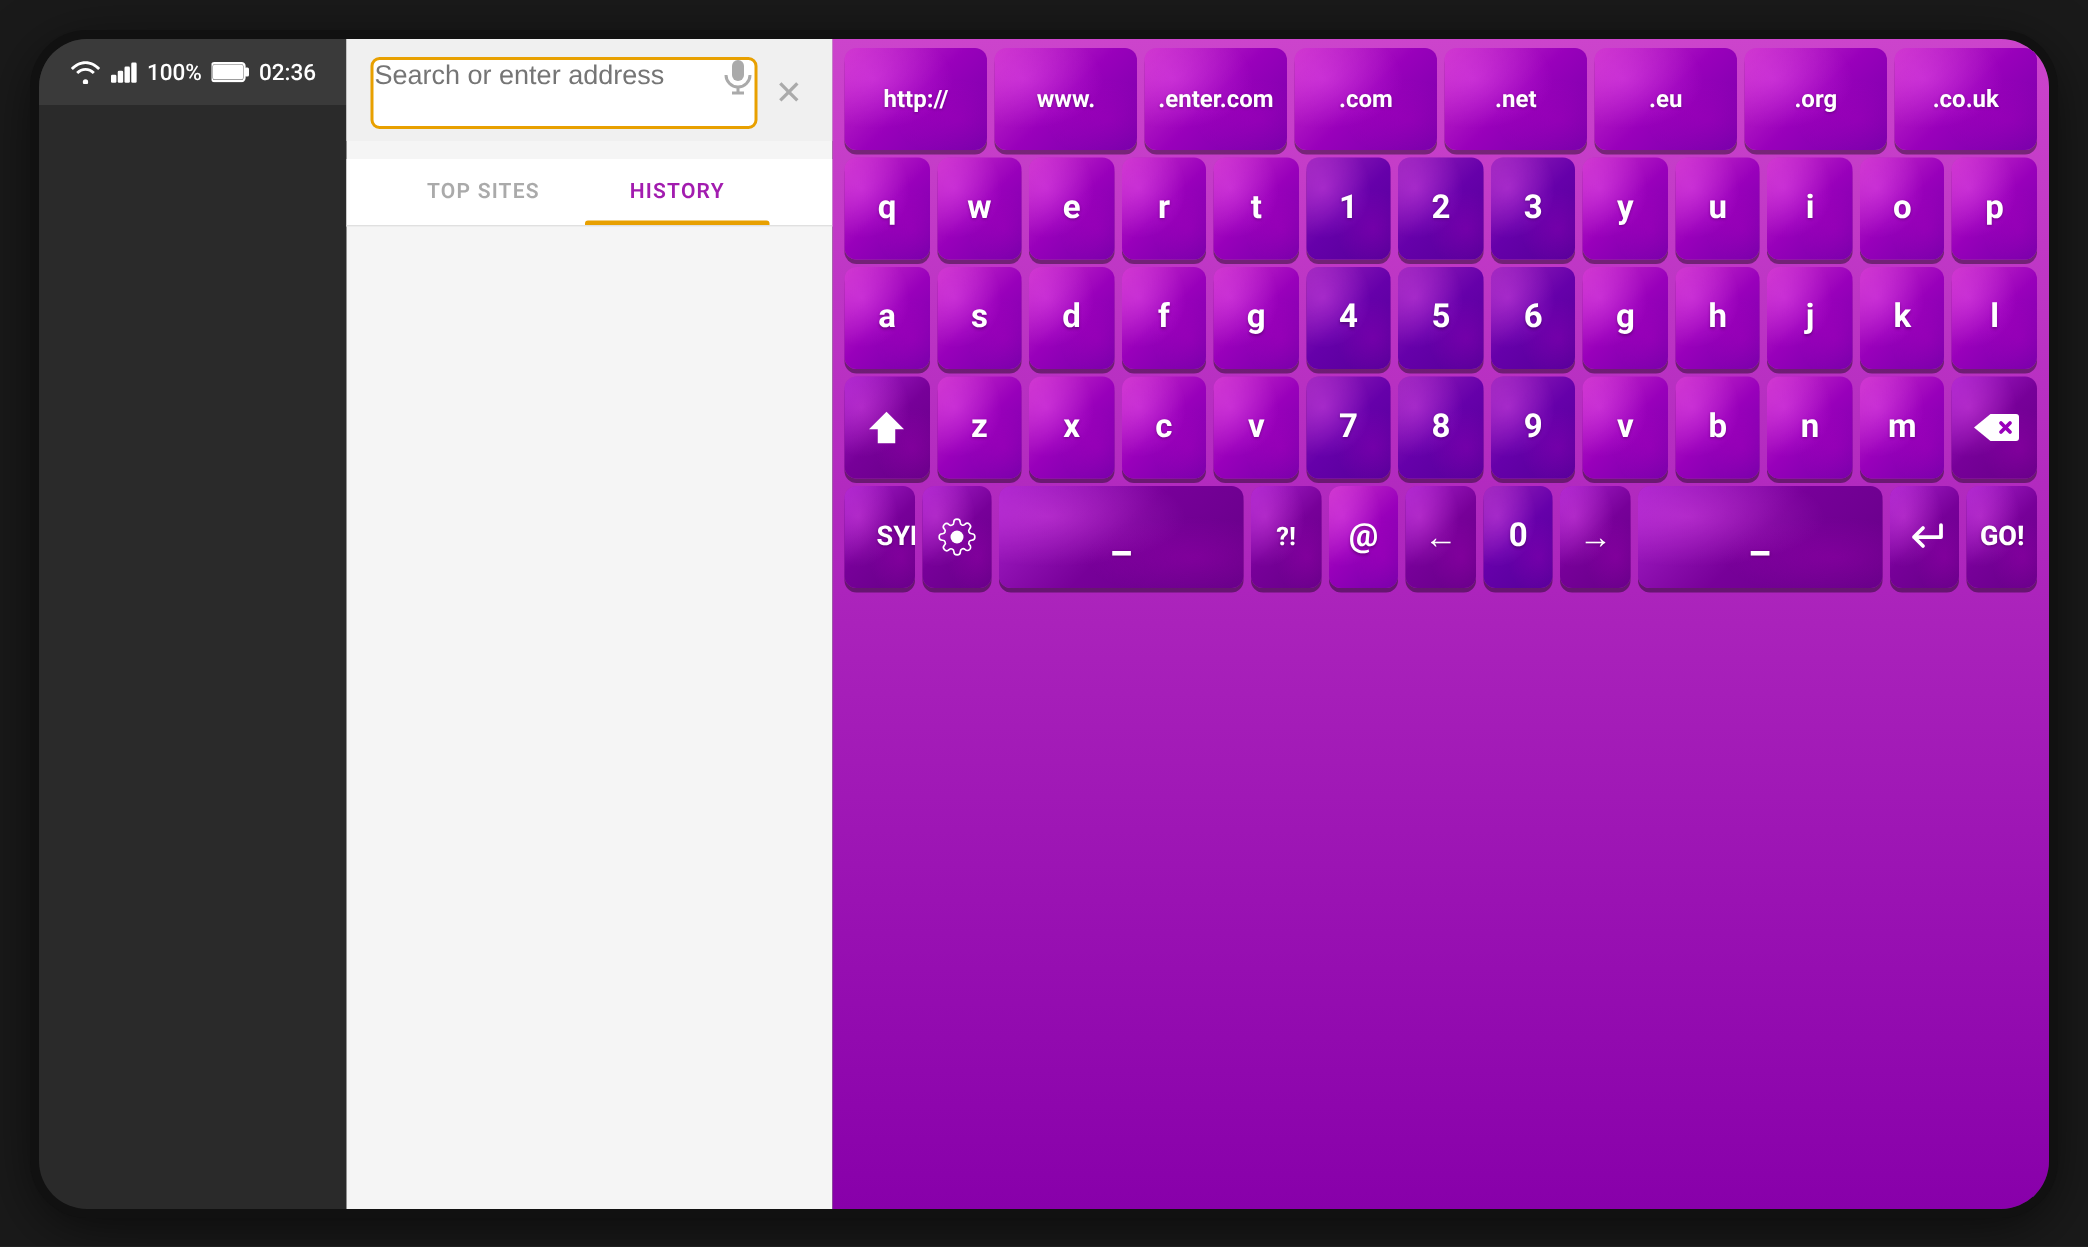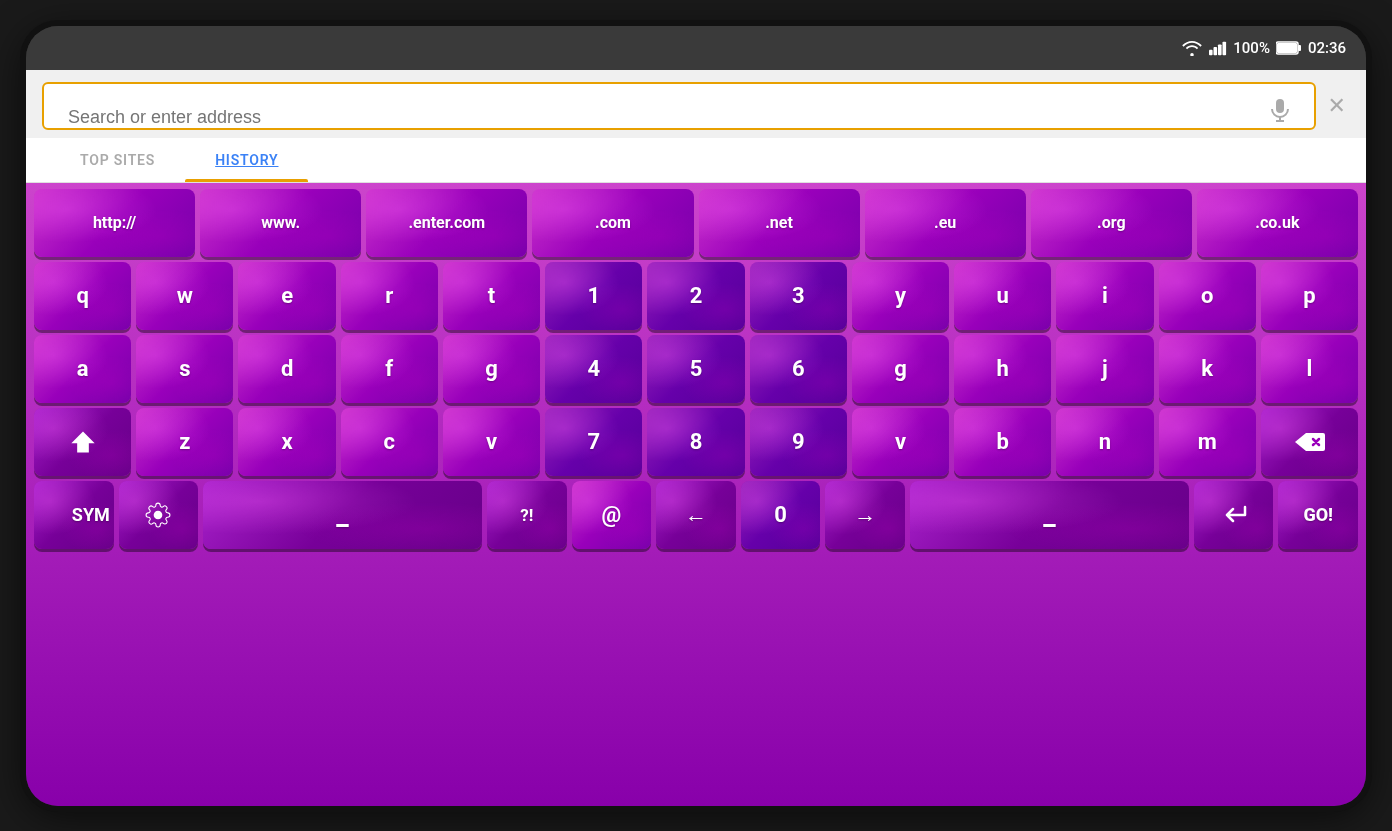--- a/index.html
+++ b/index.html
@@ -14,21 +14,20 @@
       font-family: 'Roboto', Arial, sans-serif;
     }
 
     .device-frame {
       width: 1340px;
       height: 780px;
       background: #2a2a2a;
       border-radius: 32px;
       overflow: hidden;
       display: flex;
-      flex-direction: column;
       box-shadow: 0 0 0 6px #111, 0 8px 40px rgba(0,0,0,0.7);
     }
 
     
     .status-bar {
       background: #3a3a3a;
       height: 44px;
       display: flex;
       align-items: center;
       justify-content: flex-end;
@@ -60,25 +59,25 @@
       background: #f0f0f0;
       padding: 12px 16px 8px 16px;
       display: flex;
       align-items: center;
       gap: 8px;
     }
 
     .search-input-container {
       flex: 1;
       display: flex;
-      align-items: flex-end;
+      align-items: flex-start;
       background: white;
       border: 2px solid #e8a000;
       border-radius: 6px;
-      padding: 0 24px;
+      padding: 0 1px;
       height: 48px;
     }
 
     .search-input {
       flex: 1;
       border: none;
       outline: none;
       font-size: 18px;
       color: #333;
       background: transparent;
@@ -98,36 +97,36 @@
       padding: 4px;
     }
 
     
     .tabs-row {
       background: white;
       display: flex;
       align-items: flex-start;
       padding: 0 24px;
       border-bottom: 1px solid #e0e0e0;
+      margin-top: 12px;
     }
 
     .tab-item {
       padding: 14px 30px;
       font-size: 14px;
       font-weight: 600;
       letter-spacing: 0.8px;
       color: #aaa;
       cursor: pointer;
       position: relative;
       text-transform: uppercase;
     }
 
     .tab-item.active {
-      color: #3b82f6;
-      text-decoration: underline;
+      color: #a21caf;
     }
 
     .tab-item.active::after {
       content: '';
       position: absolute;
       bottom: 0;
       left: 0;
       right: 0;
       height: 3px;
       background: #e8a000;

